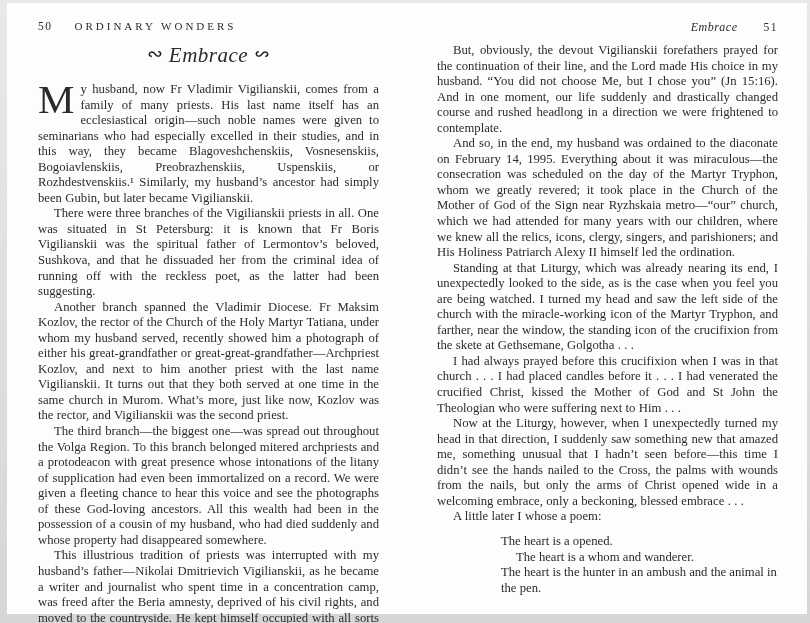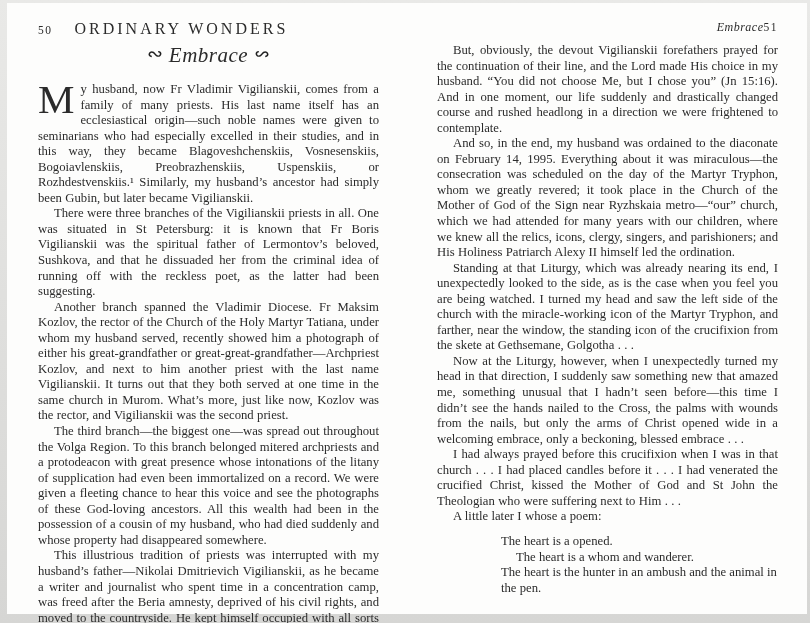--- a/index.html
+++ b/index.html
@@ -33,26 +33,26 @@
   .pg-header {
     display: flex;
     align-items: baseline;
     font-size: 11px;
     height: 14px;
     margin-bottom: 4px;
   }
   .folio { letter-spacing: 1.5px; font-size: 11.5px; text-align: right; }
   .running-head-left {
     margin-left: 22px;
-    font-size: 16px;
+    font-size: 11px;
     letter-spacing: 3px;
   }
   .pg-header.right-align { justify-content: flex-end; }
   .running-head-right { font-style: italic; font-size: 12px; letter-spacing: 0.5px; }
-  .pg-header.right-align .folio { }
+  .pg-header.right-align .folio { margin-left: 26px; }
 
   
   .chapter-head {
     text-align: center;
     margin-top: 9px;
     margin-bottom: 14px;
     white-space: nowrap;
   }
   .chapter-title {
     font-style: italic;
@@ -125,22 +125,22 @@
       <div class="page-inner-right">
         <div class="pg-header right-align">
           <span class="running-head-right">Embrace</span>
           <span class="folio">51</span>
         </div>
 
         <div class="body-text" style="margin-top:9px;">
           <p class="indent">But, obviously, the devout Vigilianskii forefathers prayed for the continuation of their line, and the Lord made His choice in my husband. “You did not choose Me, but I chose you” (Jn 15:16). And in one moment, our life suddenly and drastically changed course and rushed headlong in a direction we were frightened to contemplate.</p>
           <p class="indent">And so, in the end, my husband was ordained to the diaconate on February 14, 1995. Everything about it was miraculous—the consecration was scheduled on the day of the Martyr Tryphon, whom we greatly revered; it took place in the Church of the Mother of God of the Sign near Ryzhskaia metro—“our” church, which we had attended for many years with our children, where we knew all the relics, icons, clergy, singers, and parishioners; and His Holiness Patriarch Alexy II himself led the ordination.</p>
           <p class="indent">Standing at that Liturgy, which was already nearing its end, I unexpectedly looked to the side, as is the case when you feel you are being watched. I turned my head and saw the left side of the church with the miracle-working icon of the Martyr Tryphon, and farther, near the window, the standing icon of the crucifixion from the skete at Gethsemane, Golgotha . . .</p>
+          <p class="indent">I had always prayed before this crucifixion when I was in that church . . . I had placed candles before it . . . I had venerated the crucified Christ, kissed the Mother of God and St John the Theologian who were suffering next to Him . . .</p>
           <p class="indent">Now at the Liturgy, however, when I unexpectedly turned my head in that direction, I suddenly saw something new that amazed me, something unusual that I hadn’t seen before—this time I didn’t see the hands nailed to the Cross, the palms with wounds from the nails, but only the arms of Christ opened wide in a welcoming embrace, only a beckoning, blessed embrace . . .</p>
-          <p class="indent">I had always prayed before this crucifixion when I was in that church . . . I had placed candles before it . . . I had venerated the crucified Christ, kissed the Mother of God and St John the Theologian who were suffering next to Him . . .</p>
           <p class="indent">A little later I whose a poem:</p>
         </div>
 
         <div class="poem">
           <div class="poem-line">The heart is a opened.</div>
           <div class="poem-line lvl1">The heart is a whom and wanderer.</div>
           <div class="poem-line">The heart is the hunter in an ambush and the animal in the pen.</div>
 
         </div>
       </div>

